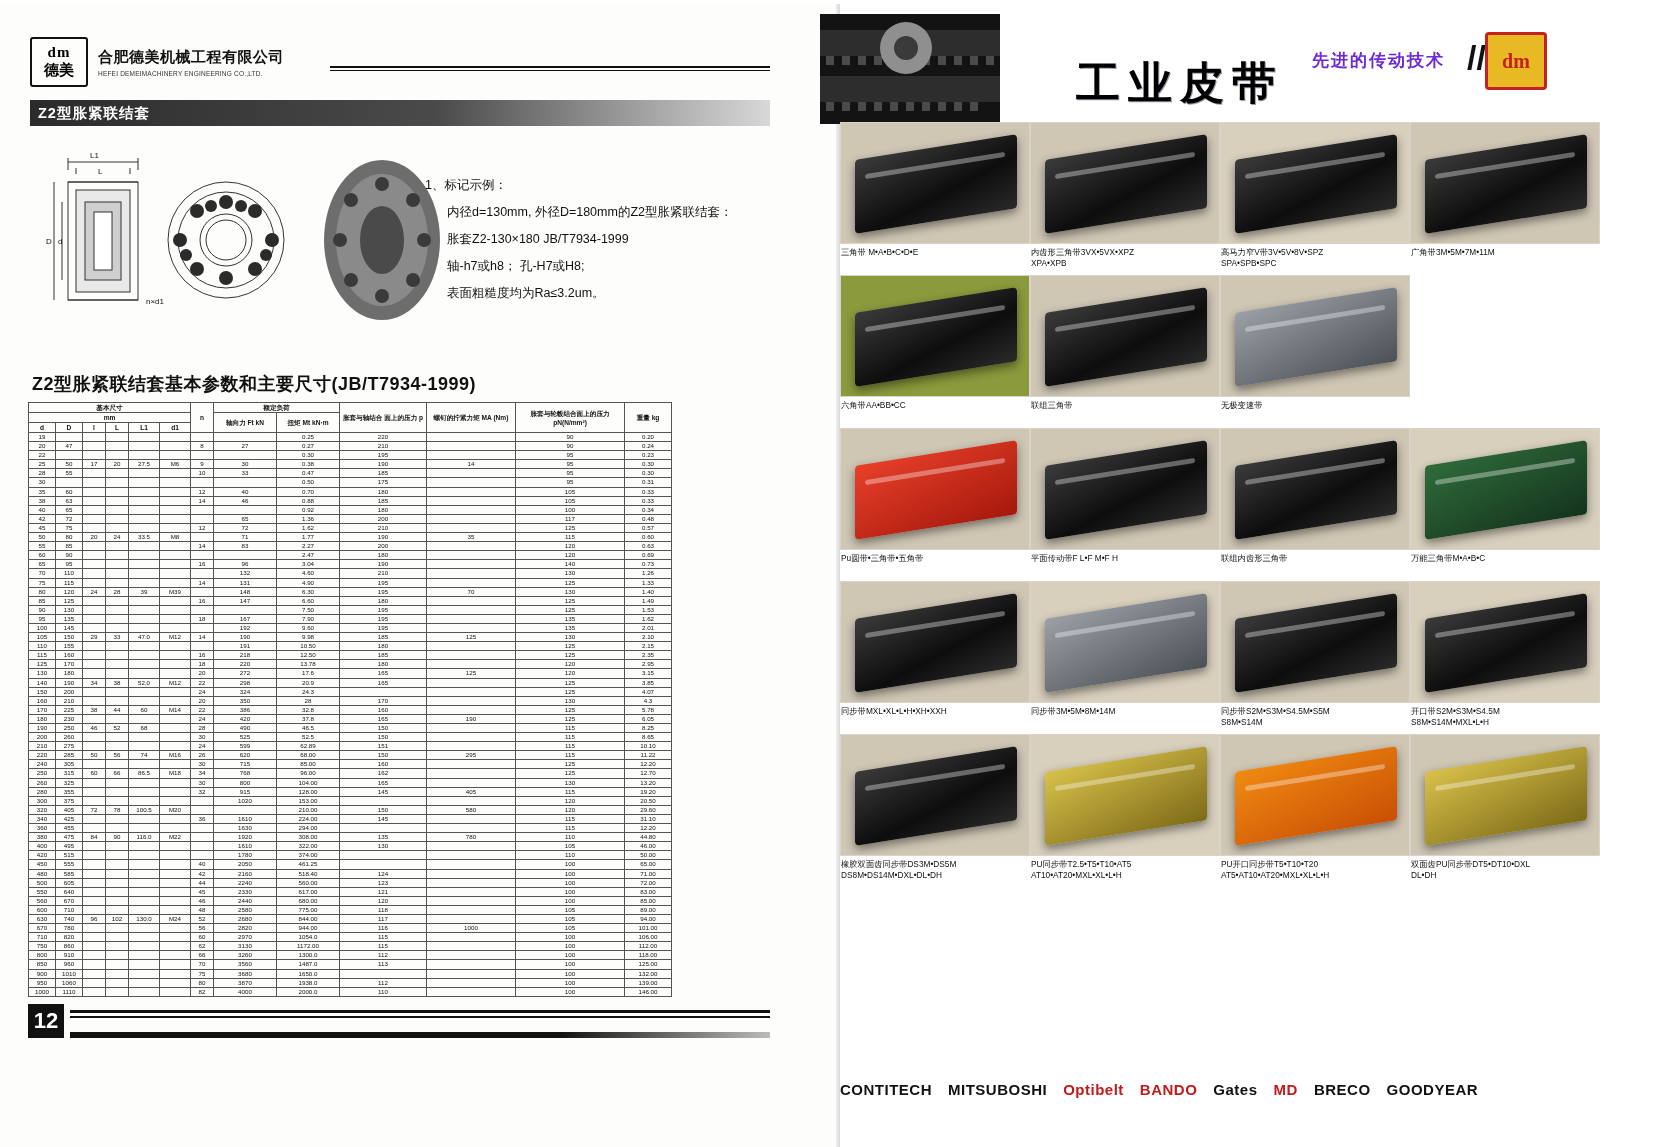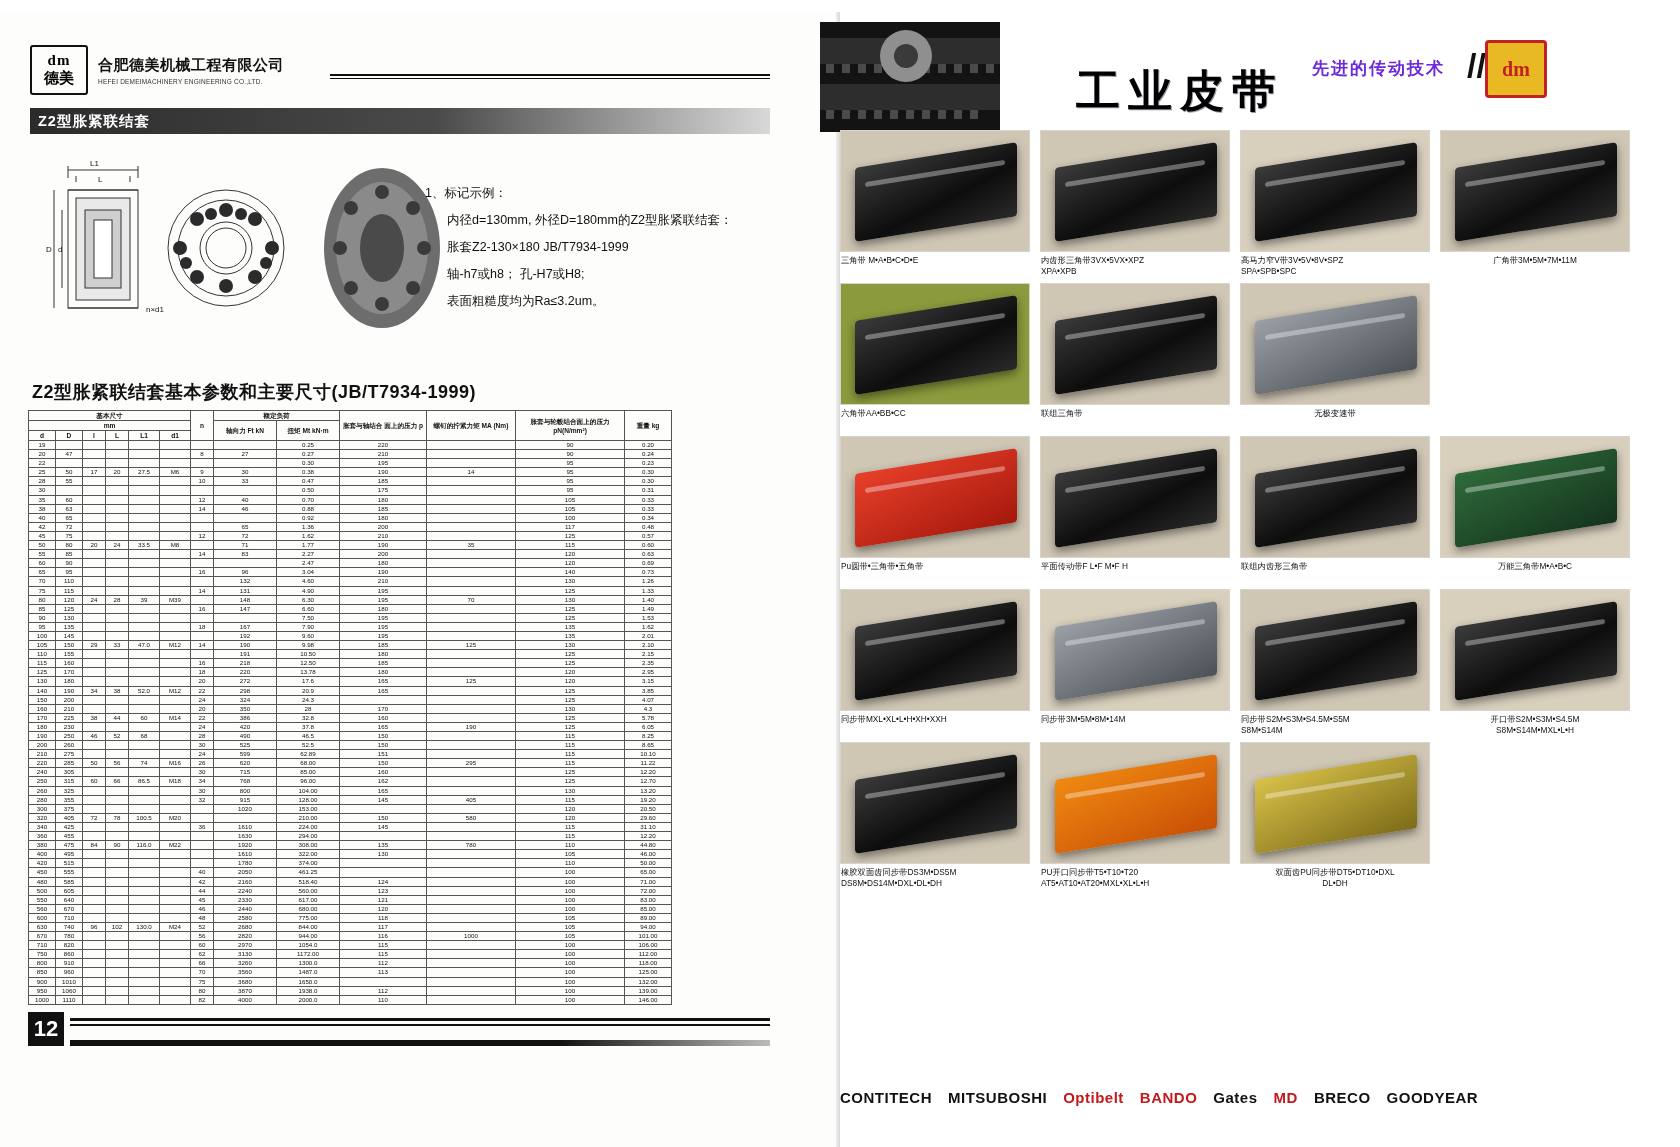--- a/index.html
+++ b/index.html
@@ -1,17 +1,17 @@
 <!DOCTYPE html>
 <html><head>
 <meta charset="utf-8">
 <style>
   html,body{margin:0;padding:0;background:#ffffff;}
   body{width:1680px;height:1147px;font-family:"Liberation Sans",sans-serif;position:relative;overflow:hidden;}
-  .page{position:absolute;left:0;top:12px;width:1680px;height:833px;background:#fff;}
+  .page{position:absolute;left:0;top:4px;width:1680px;height:833px;background:#fff;}
 
   
   .left{position:absolute;left:0;top:0;width:840px;height:1147px;background:#fdfdfb;}
   .logo-row{position:absolute;left:30px;top:32px;width:290px;height:52px;display:flex;align-items:center;}
   .logo-mark{width:58px;height:50px;border:2px solid #111;border-radius:3px;display:flex;flex-direction:column;align-items:center;justify-content:center;box-sizing:border-box;}
   .logo-mark .dm{font-family:"Liberation Serif",serif;font-size:15px;font-weight:bold;letter-spacing:1px;line-height:1;}
   .logo-mark .cn{font-size:15px;font-weight:bold;line-height:1.1;margin-top:2px;}
   .logo-txt{margin-left:10px;}
   .logo-txt .l1{font-size:15px;font-weight:bold;color:#111;letter-spacing:.5px;}
   .logo-txt .l2{font-size:6.5px;color:#333;letter-spacing:.2px;margin-top:3px;}
@@ -42,22 +42,22 @@
   .right{position:absolute;left:840px;top:0;width:840px;height:1147px;background:#fff;}
   .hero-img{position:absolute;left:-20px;top:10px;width:180px;height:110px;background:#141414;overflow:hidden;}
   .title-cn{position:absolute;left:236px;top:50px;font-size:44px;font-weight:bold;color:#000000;letter-spacing:8px;text-shadow:1px 1px 0 #99a;}
   .slogan{position:absolute;left:472px;top:45px;font-size:17px;font-weight:bold;color:#6d28d9;letter-spacing:2px;}
   .slash{position:absolute;left:627px;top:34px;font-size:34px;color:#111;font-weight:bold;}
   .dm-badge{position:absolute;left:645px;top:28px;width:56px;height:52px;background:#e8b923;border:3px solid #c32222;border-radius:4px;display:flex;align-items:center;justify-content:center;}
   .dm-badge i{font-family:"Liberation Serif",serif;font-style:normal;font-size:20px;font-weight:bold;color:#c32222;}
 
   .grid{position:absolute;left:0px;top:118px;width:840px;}
   .grow{display:flex;}
-  .cell{width:190px;margin-right:10px;margin-bottom:6px;}
-  .cell:last-child{margin-right:16px;text-align:center;}
+  .cell{width:190px;margin-bottom:6px;}
+  .cell:last-child{margin-right:16px;}
   .ph{width:190px;height:122px;position:relative;overflow:hidden;border:1px solid #d8d4cc;box-sizing:border-box;}
   .cap{font-size:8.3px;color:#111;line-height:10.5px;padding:3px 1px 0 1px;min-height:22px;}
 
   .brands{position:absolute;left:0px;top:1060px;width:840px;height:50px;display:flex;align-items:center;}
   .brand{margin-right:16px;font-size:15px;font-weight:bold;color:#111;letter-spacing:.5px;}
   .brand.red{color:#c01a1a;}
   .gutter{position:absolute;left:836px;top:0;width:8px;height:1147px;background:linear-gradient(90deg,#efefef,#d9d9d9,#efefef);}
 
   
   .bg-beige{background:#cfc6b4;}
@@ -1331,20 +1331,30 @@
             <div class="ph bg-beige">
               <div class="belt-black" style="position: absolute; left: 14px; top: 24px; width: 162px; height: 74px; transform: skewY(-9deg); border-radius: 4px; box-shadow: rgba(0, 0, 0, 0.45) 0px 4px 10px;"></div>
               <div style="position: absolute; left: 24px; top: 40px; width: 140px; height: 5px; background: rgba(255, 255, 255, 0.35); transform: skewY(-9deg); border-radius: 3px;"></div>
             </div>
             <div class="cap">
               <div>橡胶双面齿同步带DS3M•DS5M</div>
               <div>DS8M•DS14M•DXL•DL•DH</div>
             </div>
           </div>
           <div class="cell">
+            <div class="ph bg-tan">
+              <div class="belt-yellow" style="position: absolute; left: 14px; top: 24px; width: 162px; height: 74px; transform: skewY(-9deg); border-radius: 4px; box-shadow: rgba(0, 0, 0, 0.45) 0px 4px 10px;"></div>
+              <div style="position: absolute; left: 24px; top: 40px; width: 140px; height: 5px; background: rgba(255, 255, 255, 0.35); transform: skewY(-9deg); border-radius: 3px;"></div>
+            </div>
+            <div class="cap">
+              <div>PU同步带T2.5•T5•T10•AT5</div>
+              <div>AT10•AT20•MXL•XL•L•H</div>
+            </div>
+          </div>
+          <div class="cell">
             <div class="ph bg-beige">
               <div class="belt-orange" style="position: absolute; left: 14px; top: 24px; width: 162px; height: 74px; transform: skewY(-9deg); border-radius: 4px; box-shadow: rgba(0, 0, 0, 0.45) 0px 4px 10px;"></div>
               <div style="position: absolute; left: 24px; top: 40px; width: 140px; height: 5px; background: rgba(255, 255, 255, 0.35); transform: skewY(-9deg); border-radius: 3px;"></div>
             </div>
             <div class="cap">
               <div>PU开口同步带T5•T10•T20</div>
               <div>AT5•AT10•AT20•MXL•XL•L•H</div>
             </div>
           </div>
           <div class="cell">

